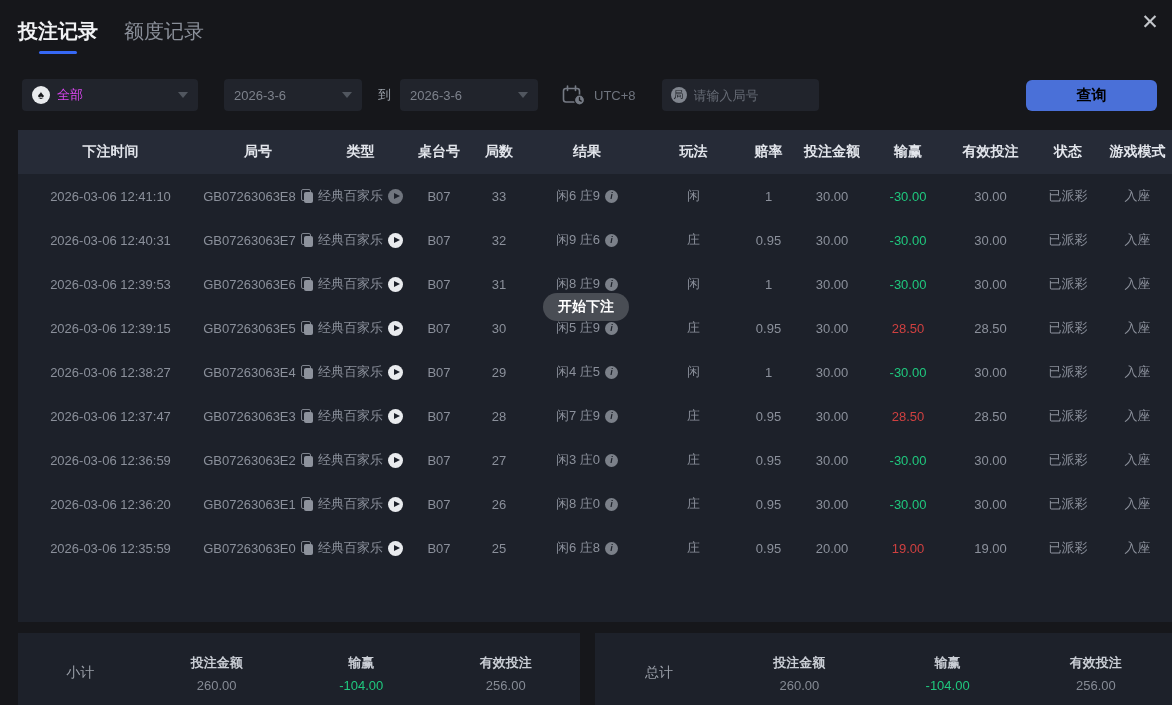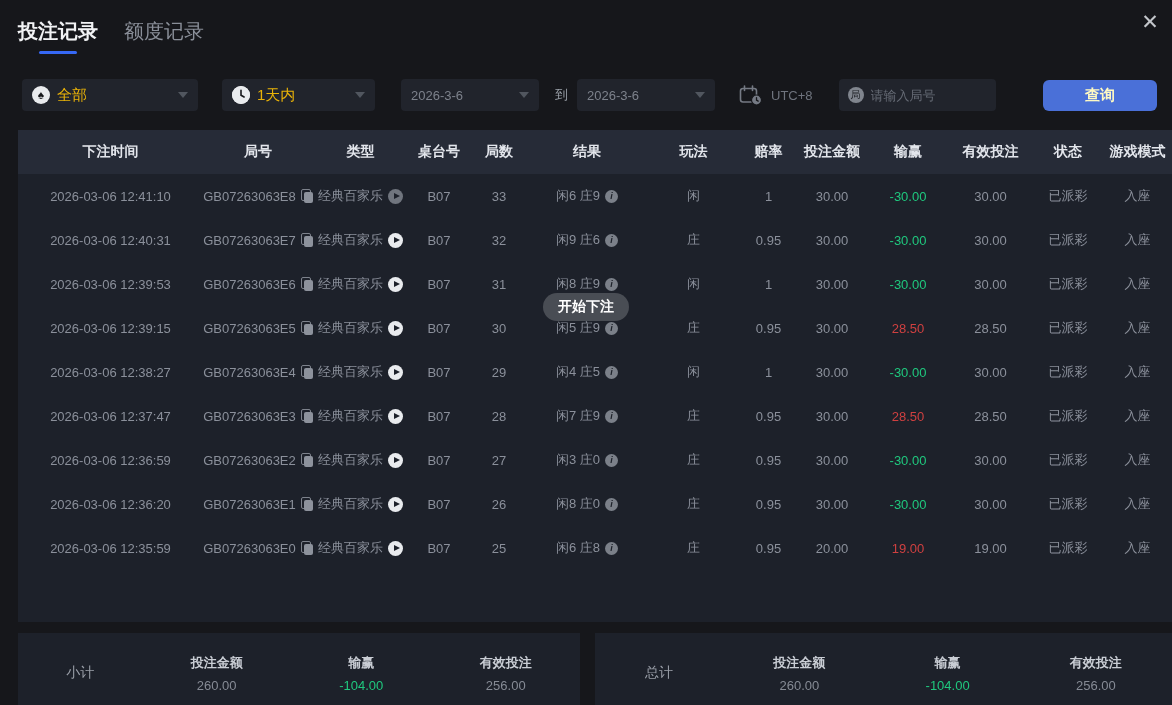--- a/index.html
+++ b/index.html
@@ -18,36 +18,36 @@
     width:28px; height:28px; display:flex; align-items:center; justify-content:center; cursor:pointer; }
   
   .filterbar { position:absolute; top:79px; left:22px; right:15px; height:32px;
     display:flex; align-items:center; }
   .select {
     height:32px; background:#21242c; border-radius:4px; display:flex; align-items:center;
     padding:0 10px; gap:7px; cursor:pointer; position:relative;
   }
   .select .chev { margin-left:auto; width:0; height:0; border-left:5px solid transparent;
     border-right:5px solid transparent; border-top:6px solid #51565f; }
-  .sel-text { font-size:15px; color:#eab308; }
+  .sel-text { font-size:13px; color:#d946ef; }
   .dim-text { font-size:13px; color:#7d828c; }
   .circ-ico { width:18px; height:18px; border-radius:50%; background:#e9ebee; color:#16171b;
     display:flex; align-items:center; justify-content:center; font-size:12px; line-height:1; flex:0 0 auto; }
   .to-label { font-size:13px; color:#9aa0a8; margin:0 9px 0 16px; }
   .utc-wrap { display:flex; align-items:center; gap:8px; margin:0 0 0 24px; }
   .utc-label { font-size:13px; color:#6f747e; }
   .round-input { height:32px; width:157px; background:#21242c; border-radius:4px;
     display:flex; align-items:center; gap:7px; padding:0 9px; margin-left:26px; }
   .round-input input { background:transparent; border:none; outline:none; width:100%;
     font-size:13px; color:#ffffff; font-family:inherit; }
   .round-input input::placeholder { color:#666b75; }
   .round-badge { width:16px; height:16px; border-radius:50%; background:#80858e; color:#1d2026;
     font-size:10px; display:flex; align-items:center; justify-content:center; flex:0 0 auto; }
-  .search-btn { margin-left:auto; width:114px; height:31px; background:#4a70d8; border:none;
-    border-radius:6px; color:#fef9c3; font-size:15px; font-weight:bold; cursor:pointer; font-family:inherit; }
+  .search-btn { margin-left:auto; width:131px; height:31px; background:#4a70d8; border:none;
+    border-radius:6px; color:#000000; font-size:15px; font-weight:bold; cursor:pointer; font-family:inherit; }
   
   .table { position:absolute; top:130px; left:18px; width:1154px; height:492px;
     background:#1d212a; overflow:hidden; }
   .trow { display:grid;
     grid-template-columns:185px 110px 95px 62px 58px 118px 95px 55px 72px 80px 85px 70px 69px;
     height:44px; align-items:center; }
   .thead { background:#262b37; }
   .thead .cell { font-size:14px; font-weight:bold; color:#e3e6ec; }
   .cell { text-align:center; font-size:13px; color:#8b909b; display:flex;
     align-items:center; justify-content:center; gap:5px; white-space:nowrap; }
@@ -88,30 +88,20 @@
 <div class="tabs">
   <div class="tab active">投注记录</div>
   <div class="tab">额度记录</div>
 </div>
 <div class="close-btn">✕</div>
 
 <div class="filterbar">
   <div class="select" style="width:176px">
     <span class="circ-ico">♠</span>
     <span class="sel-text">全部</span>
-    <span class="chev"></span>
-  </div>
-  <div class="select" style="width:153px;margin-left:24px">
-    <span class="circ-ico">
-      <svg width="18" height="18" viewBox="0 0 18 18">
-          <circle cx="9" cy="9" r="9" fill="#e9ebee"></circle>
-          <path d="M9 4.2v5l3.1 1.8" stroke="#16171b" stroke-width="1.6" fill="none" stroke-linecap="round"></path>
-        </svg>
-    </span>
-    <span class="sel-text">1天内</span>
     <span class="chev"></span>
   </div>
   <div class="select" style="width:138px;margin-left:26px">
     <span class="dim-text">2026-3-6</span>
     <span class="chev"></span>
   </div>
   <span class="to-label">到</span>
   <div class="select" style="width:138px">
     <span class="dim-text">2026-3-6</span>
     <span class="chev"></span>

